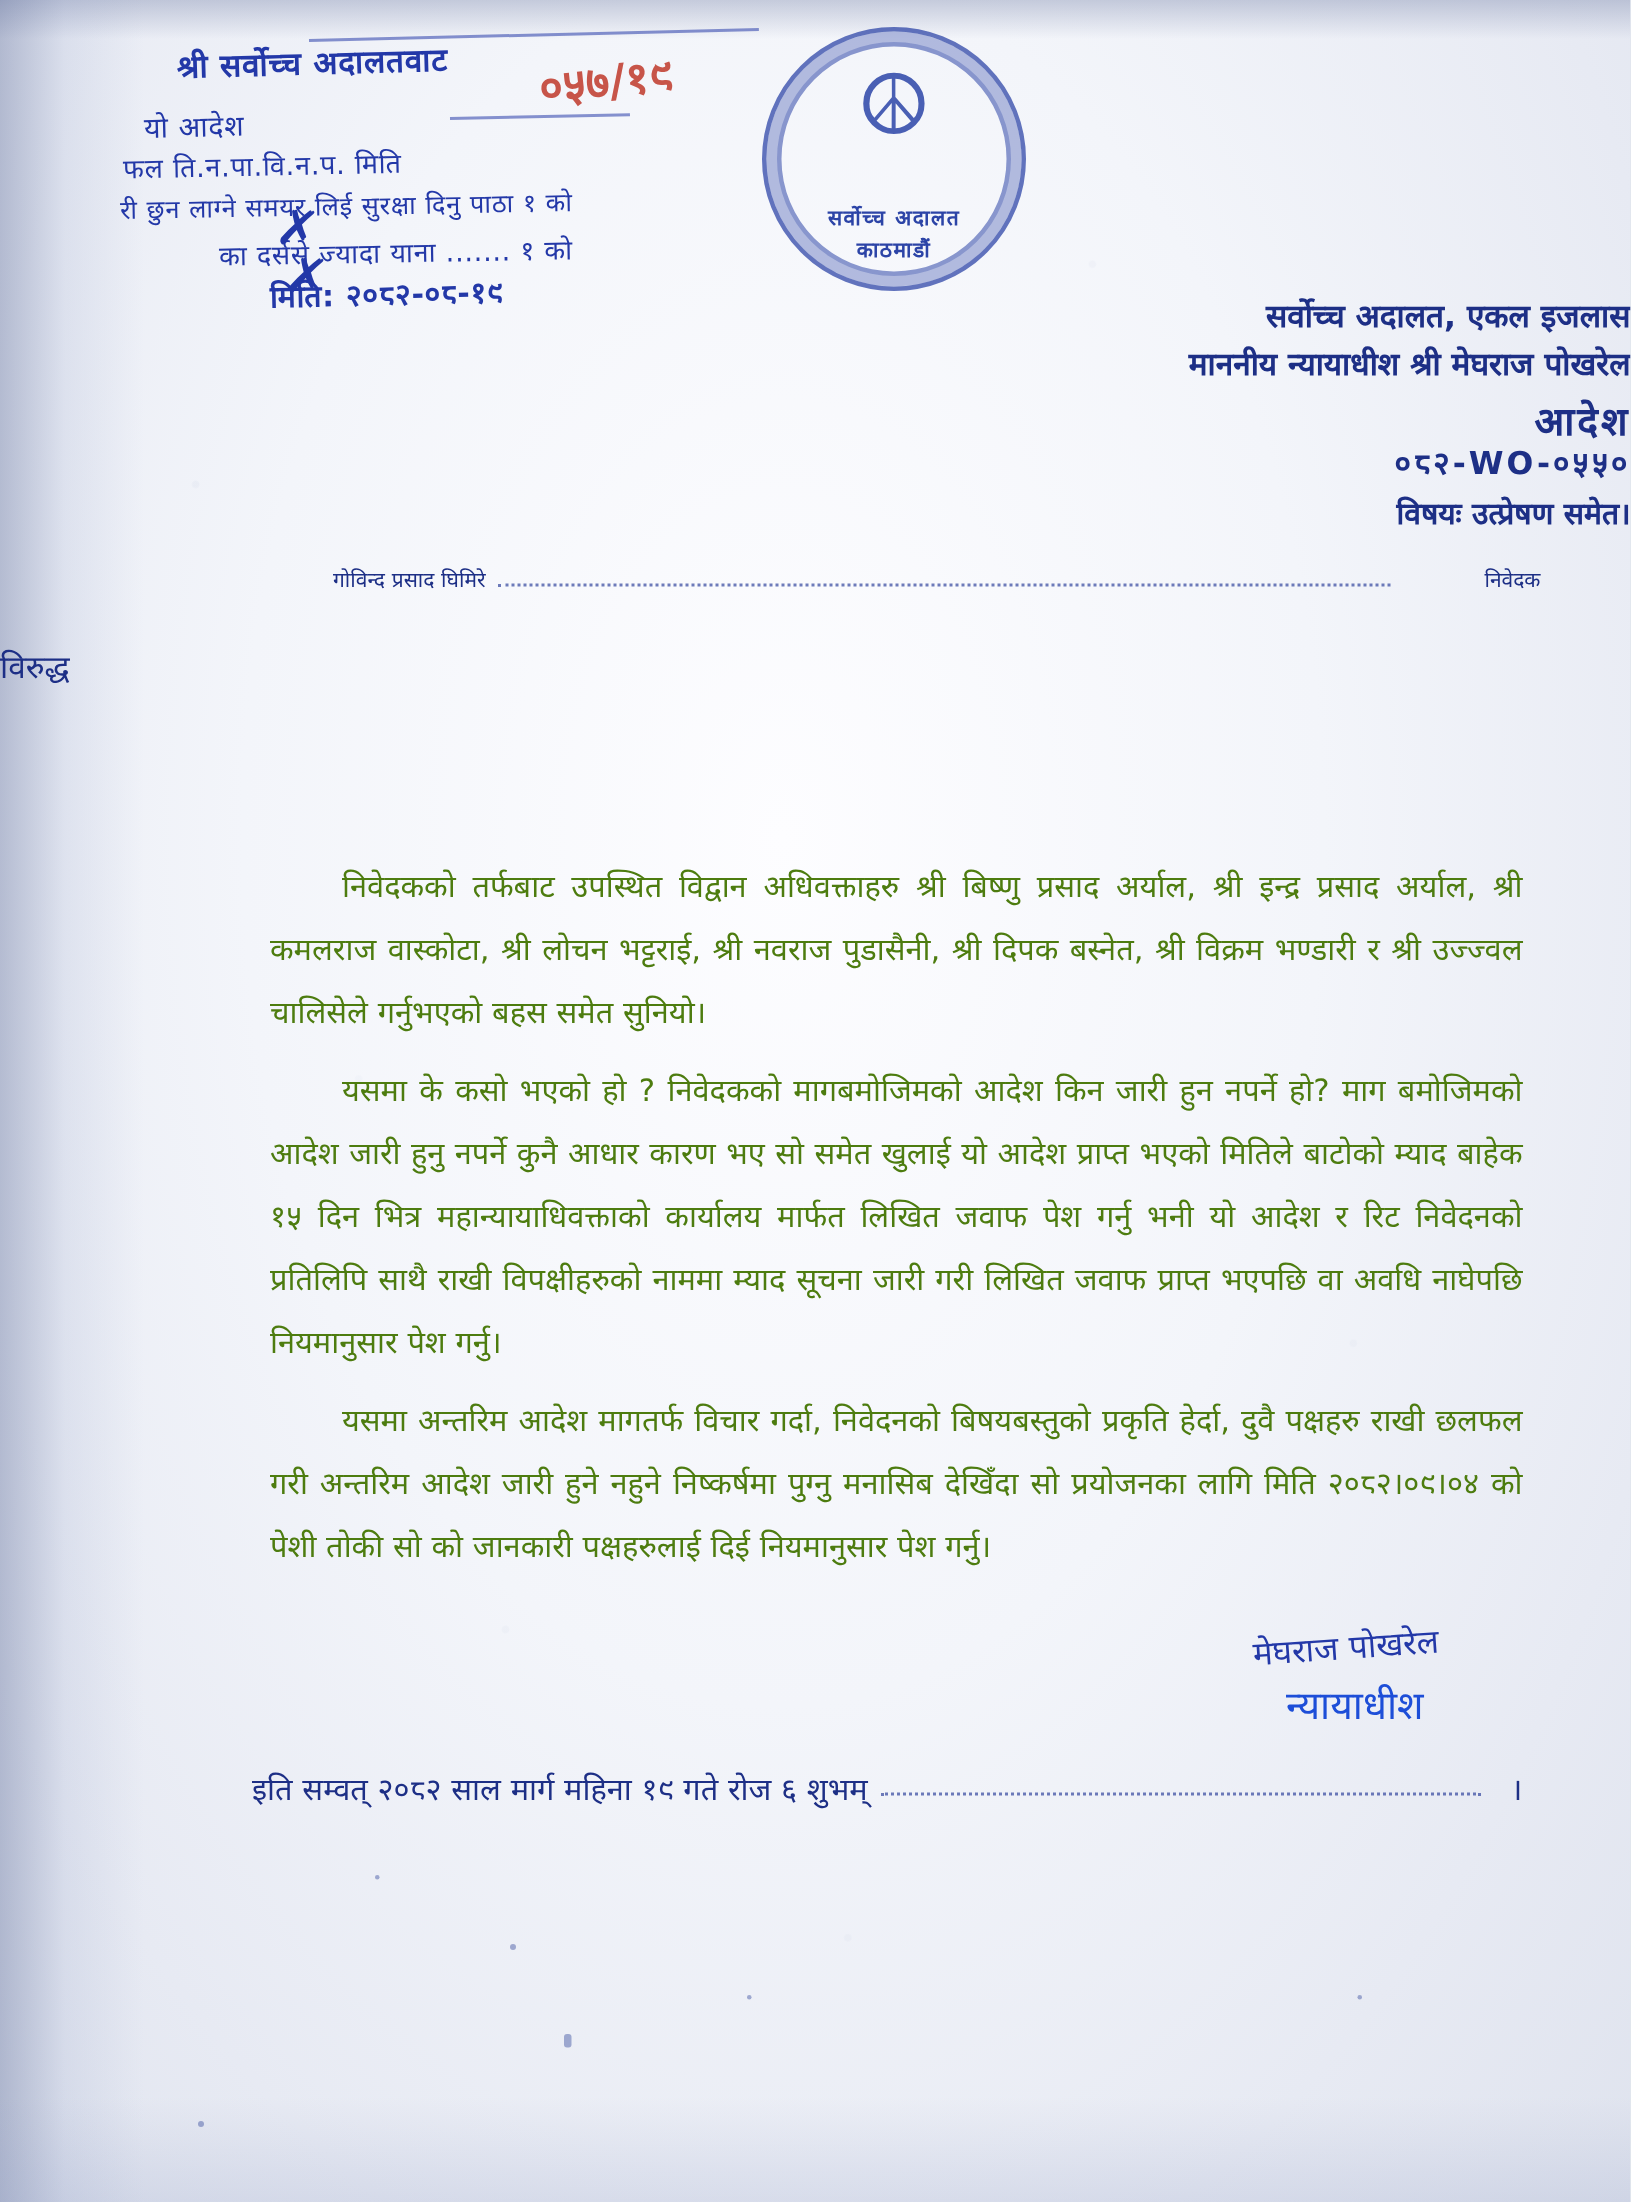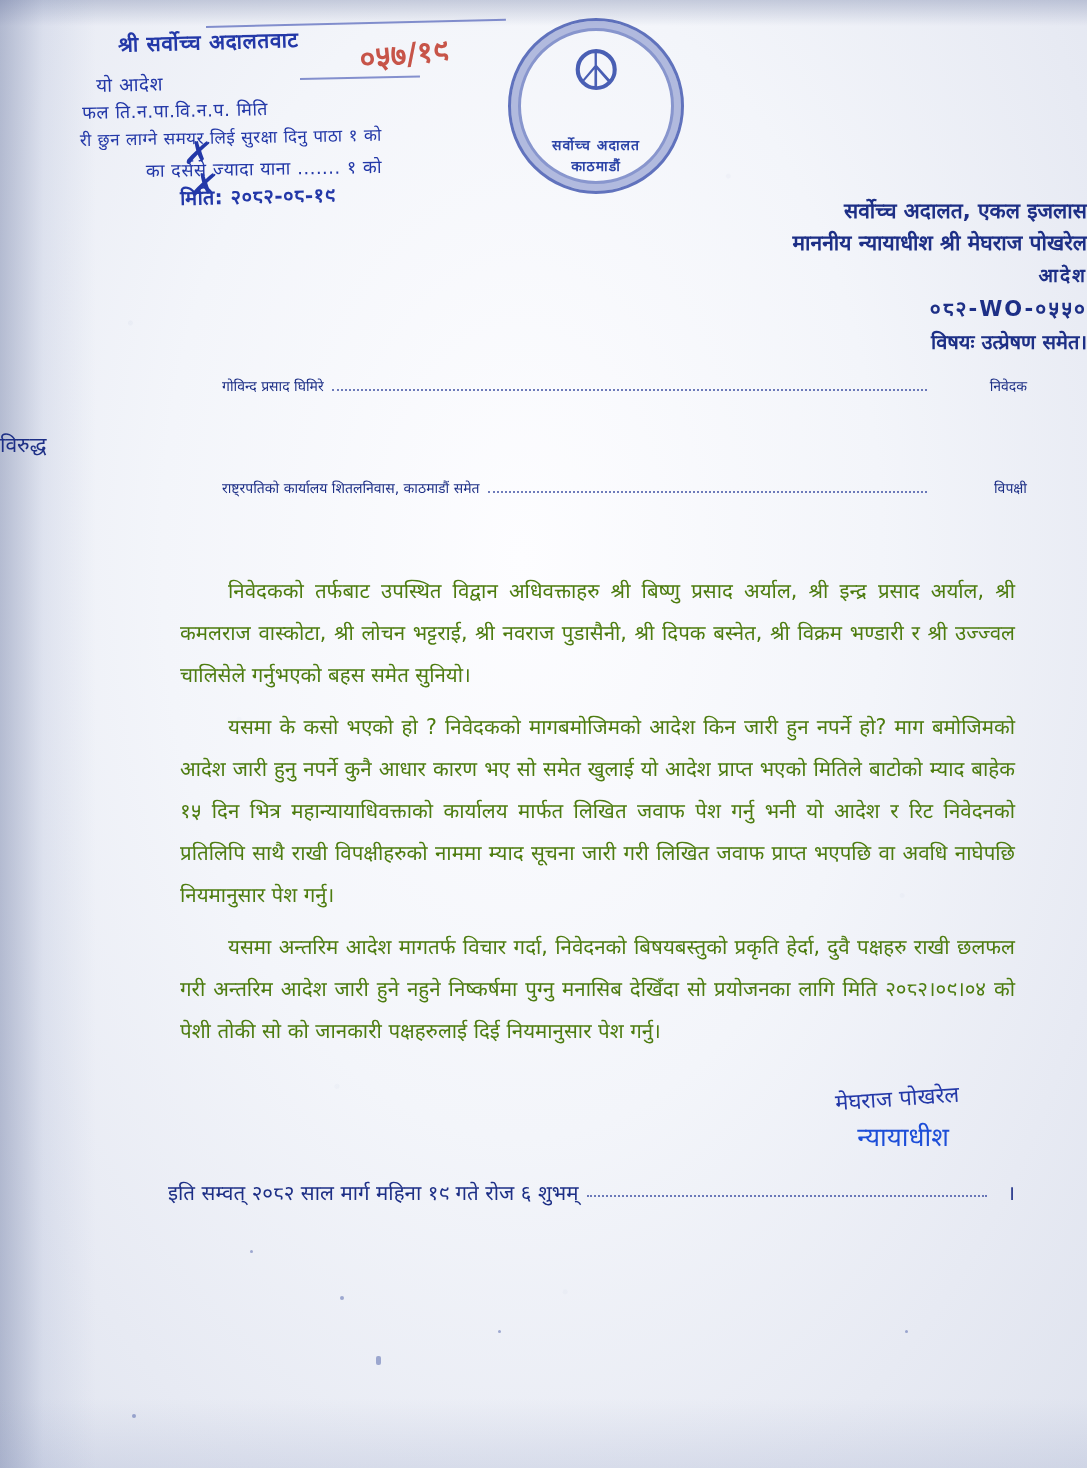--- a/index.html
+++ b/index.html
@@ -137,21 +137,21 @@
   
   .hdr {
     position: absolute;
     width: 100%;
     text-align: right;
     color: #1d2f86;
     font-weight: 600;
   }
   .hdr.l1 { top: 196px; font-size: 21px; }
   .hdr.l2 { top: 228px; font-size: 21px; }
-  .hdr.l3 { top: 262px; font-size: 19px; letter-spacing: 2px; }
+  .hdr.l3 { top: 262px; font-size: 26px; letter-spacing: 2px; }
   .hdr.l4 { top: 294px; font-size: 21px; letter-spacing: 2px; }
   .hdr.l5 { top: 328px; font-size: 20px; }
 
   
   .party-row {
     position: absolute;
     left: 190px;
     right: 60px;
     display: flex;
     align-items: baseline;
@@ -270,25 +270,20 @@
   <div class="hdr l5">विषयः उत्प्रेषण समेत।</div>
 
   <div class="party-row petitioner">
     <span class="party-name">गोविन्द प्रसाद घिमिरे</span>
     <span class="dots"></span>
     <span class="party-role">निवेदक</span>
   </div>
 
   <div class="versus">विरुद्ध</div>
 
-  <div class="party-row respondent">
-    <span class="party-name">राष्ट्रपतिको कार्यालय शितलनिवास, काठमाडौं समेत</span>
-    <span class="dots"></span>
-    <span class="party-role">विपक्षी</span>
-  </div>
 
   <div class="body">
     <p>निवेदकको तर्फबाट उपस्थित विद्वान अधिवक्ताहरु श्री बिष्णु प्रसाद अर्याल, श्री इन्द्र प्रसाद अर्याल, श्री कमलराज वास्कोटा, श्री लोचन भट्टराई, श्री नवराज पुडासैनी, श्री दिपक बस्नेत, श्री विक्रम भण्डारी र श्री उज्ज्वल चालिसेले गर्नुभएको बहस समेत सुनियो।</p>
     <p>यसमा के कसो भएको हो ? निवेदककाे मागबमोजिमको आदेश किन जारी हुन नपर्ने हो? माग बमोजिमको आदेश जारी हुनु नपर्ने कुनै आधार कारण भए सो समेत खुलाई यो आदेश प्राप्त भएको मितिले बाटोको म्याद बाहेक १५ दिन भित्र महान्यायाधिवक्ताको कार्यालय मार्फत लिखित जवाफ पेश गर्नु भनी यो आदेश र रिट निवेदनको प्रतिलिपि साथै राखी विपक्षीहरुको नाममा म्याद सूचना जारी गरी लिखित जवाफ प्राप्त भएपछि वा अवधि नाघेपछि नियमानुसार पेश गर्नु।</p>
     <p>यसमा अन्तरिम आदेश मागतर्फ विचार गर्दा, निवेदनको बिषयबस्तुको प्रकृति हेर्दा, दुवै पक्षहरु राखी छलफल गरी अन्तरिम आदेश जारी हुने नहुने निष्कर्षमा पुग्नु मनासिब देखिँदा सो प्रयोजनका लागि मिति २०८२।०९।०४ को पेशी तोकी सो को जानकारी पक्षहरुलाई दिई नियमानुसार पेश गर्नु।</p>
   </div>
 
   <div class="sign-scrawl">मेघराज पोखरेल</div>
   <div class="sign-label">न्यायाधीश</div>
 

